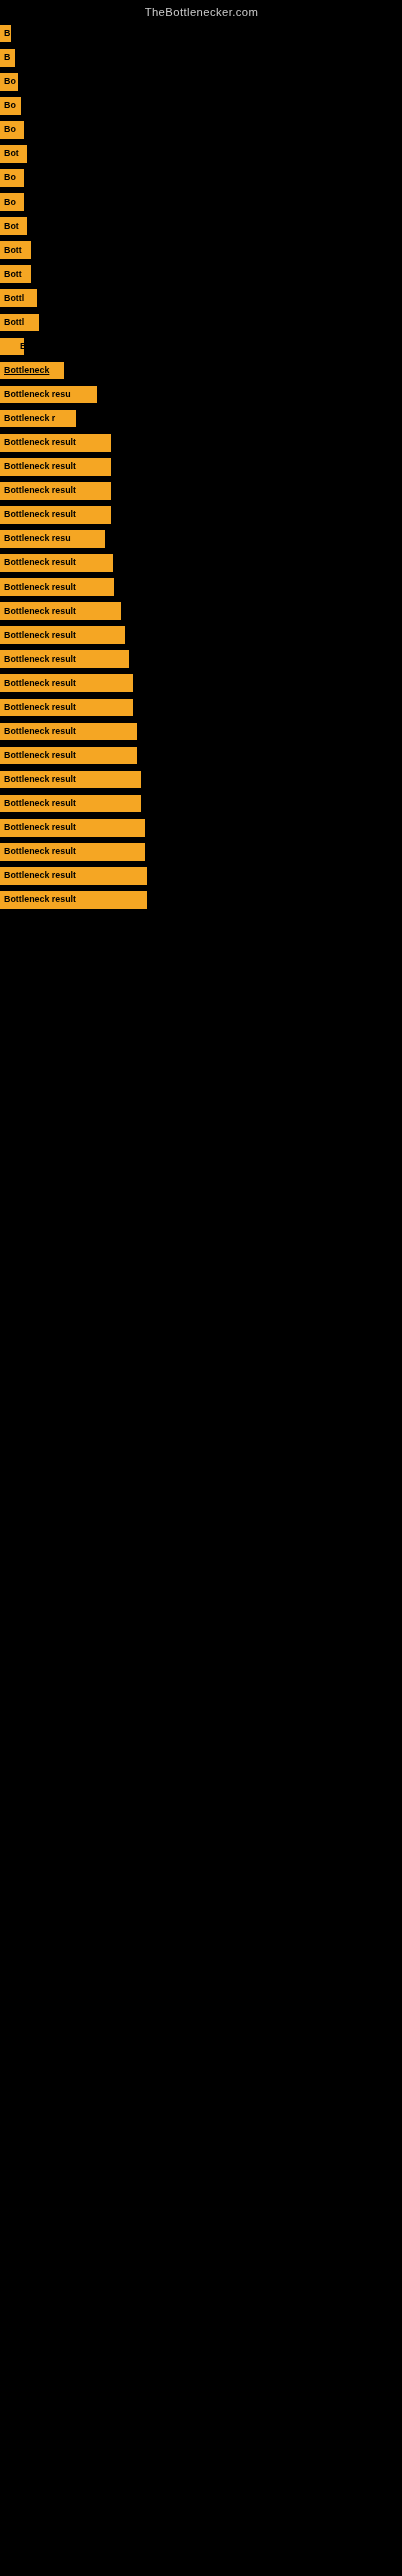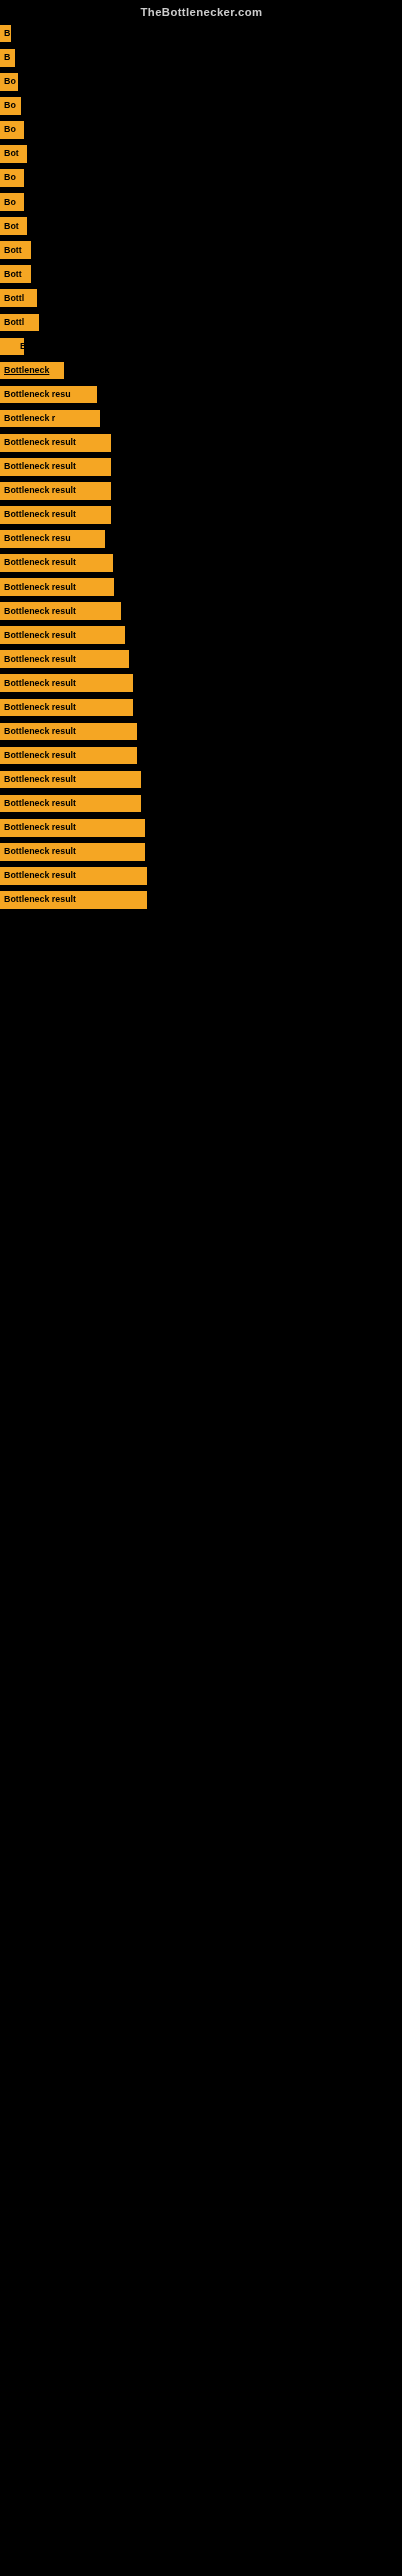--- a/index.html
+++ b/index.html
@@ -13,21 +13,20 @@
       min-height: 2576px;
       font-family: Arial, sans-serif;
       position: relative;
     }
     .site-title {
       color: #ccc;
       font-size: 11.3px;
       text-align: center;
       padding: 6.4px 0 3.2px 0;
       letter-spacing: 0.4px;
-      font-weight: bold;
     }
     .bar-label {
       background-color: #f5a623;
       color: #000;
       font-size: 8.9px;
       font-weight: bold;
       padding: 2.4px 4px;
       white-space: nowrap;
       overflow: hidden;
       height: 17.7px;
@@ -87,21 +86,21 @@
     <div class="row-wrapper">
       <div class="bar-label" style="width: 22px; padding-left: 20px;">Bottle</div>
     </div>
     <div class="row-wrapper">
       <div class="bar-label" style="width: 64px; text-decoration: underline;">Bottleneck</div>
     </div>
     <div class="row-wrapper">
       <div class="bar-label" style="width: 97px;">Bottleneck resu</div>
     </div>
     <div class="row-wrapper">
-      <div class="bar-label" style="width: 100px;">Bottleneck r</div>
+      <div class="bar-label" style="width: 76px;">Bottleneck r</div>
     </div>
     <div class="row-wrapper">
       <div class="bar-label" style="width: 111px;">Bottleneck result</div>
     </div>
     <div class="row-wrapper">
       <div class="bar-label" style="width: 111px;">Bottleneck result</div>
     </div>
     <div class="row-wrapper">
       <div class="bar-label" style="width: 111px;">Bottleneck result</div>
     </div>

